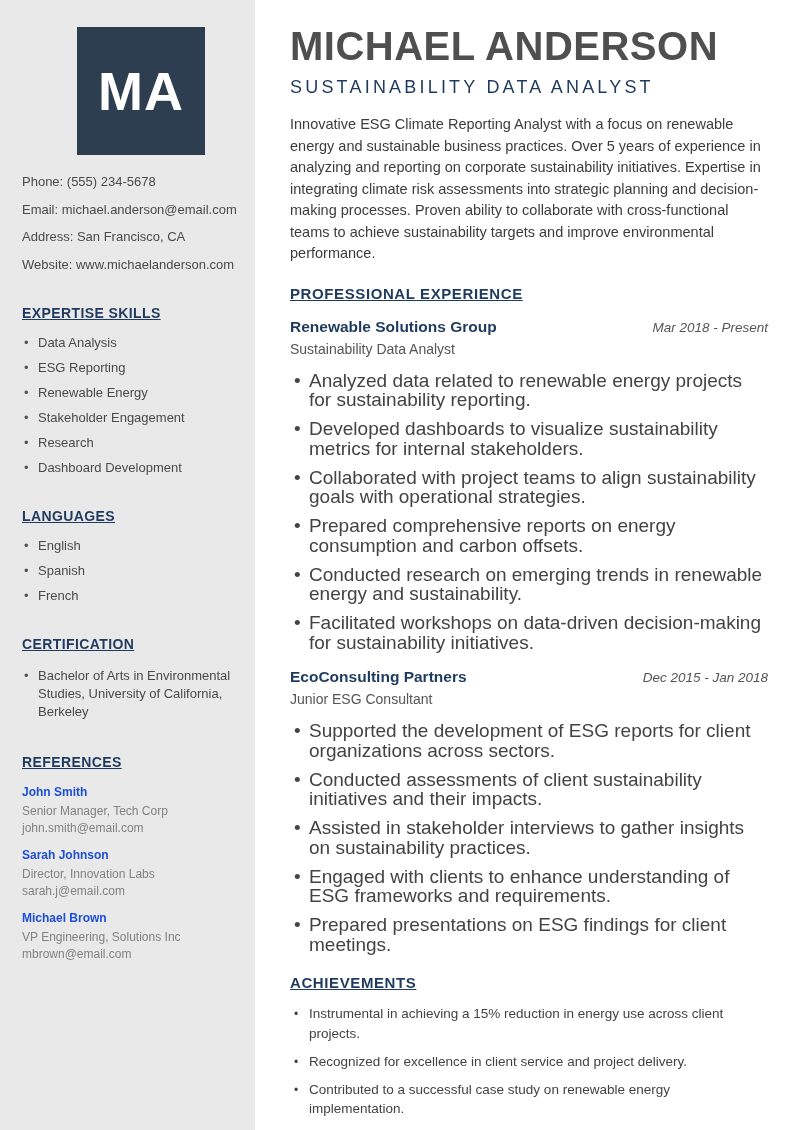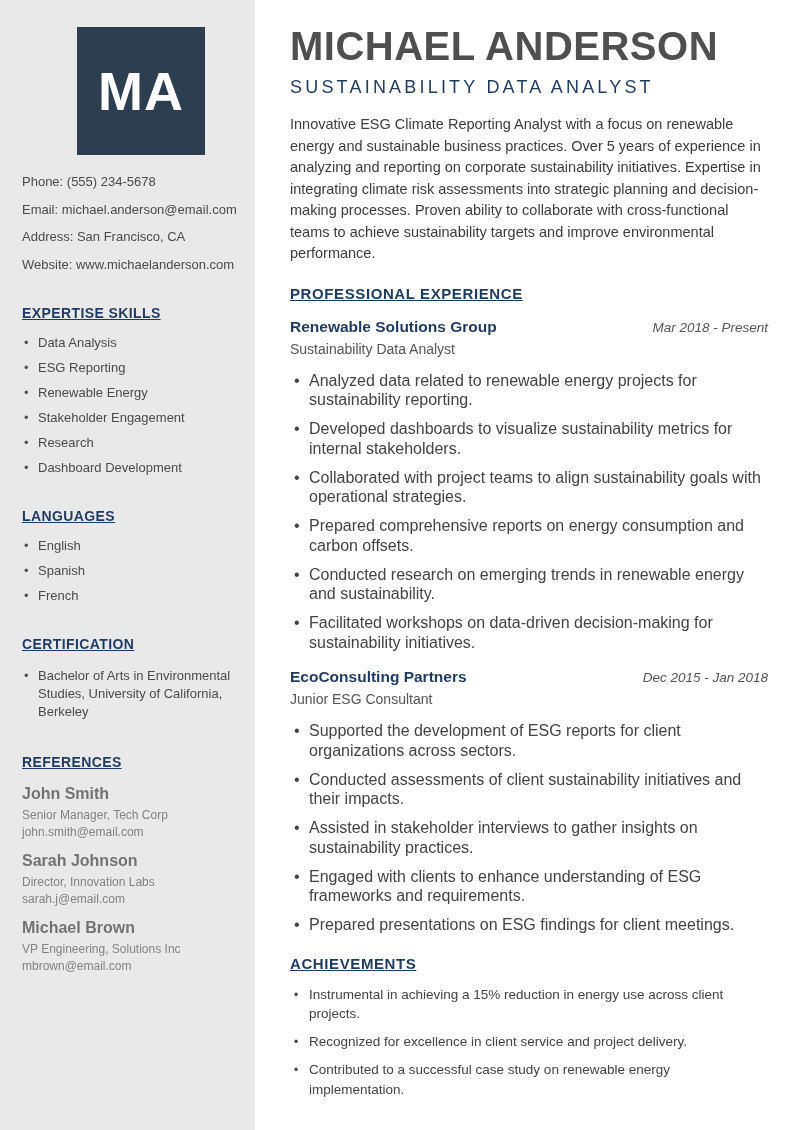--- a/index.html
+++ b/index.html
@@ -36,21 +36,21 @@
   ul.side-list { list-style:none; font-size:13px; color:#4a4a4a; }
   ul.side-list li {
     position:relative; padding-left:16px; margin-bottom:11px; line-height:14px;
   }
   ul.side-list li::before {
     content:"\2022"; position:absolute; left:2px; top:0; color:#555;
   }
   ul.cert-list li { line-height:18px; margin-bottom:0; }
 
   .reference { margin-bottom:11px; }
-  .ref-name { font-size:16px; font-weight:700; color:#737373; margin-bottom:4px; }
+  .ref-name { font-size:12px; font-weight:700; color:#1d4ed8; margin-bottom:4px; }
   .ref-role, .ref-email { font-size:12px; color:#828282; line-height:17px; }
 
   
   .main {
     position:absolute; left:255px; top:0; right:0; bottom:0;
     background:#ffffff;
     padding:24px 32px 20px 35px;
   }
   .name {
     font-size:40px; font-weight:700; color:#4f4f4f; letter-spacing:0.5px;
@@ -66,21 +66,21 @@
     margin-top:20px; font-size:15px; font-weight:700; color:#1f3a5f;
     text-decoration:underline; letter-spacing:0.6px;
   }
   .job { margin-top:16px; }
   .job-head { display:flex; justify-content:space-between; align-items:baseline; }
   .company { font-size:15.5px; font-weight:700; color:#1f3a5f; }
   .dates { font-size:13.5px; font-style:italic; color:#555555; }
   .role { margin-top:5px; font-size:14px; color:#555555; }
   ul.job-list { list-style:none; margin-top:14px; }
   ul.job-list li {
-    position:relative; padding-left:19px; font-size:16px; color:#434343;
+    position:relative; padding-left:19px; font-size:19px; color:#434343;
     line-height:19.5px; margin-bottom:9.5px;
   }
   ul.job-list li::before {
     content:"\2022"; position:absolute; left:4px; top:0; color:#434343;
   }
   ul.ach-list { margin-top:13px; }
   ul.ach-list li { font-size:13.5px; margin-bottom:8.5px; }
   ul.ach-list li::before { font-size:12px; top:1px; }
 </style>
 </head>

